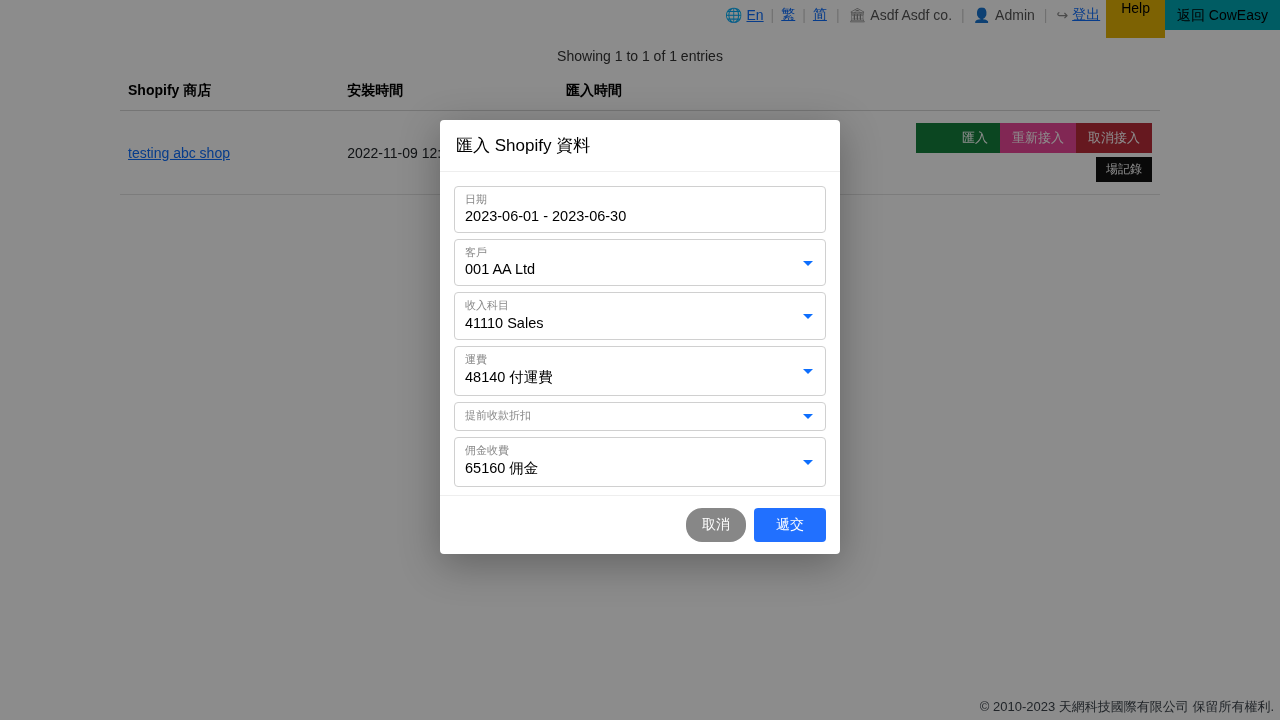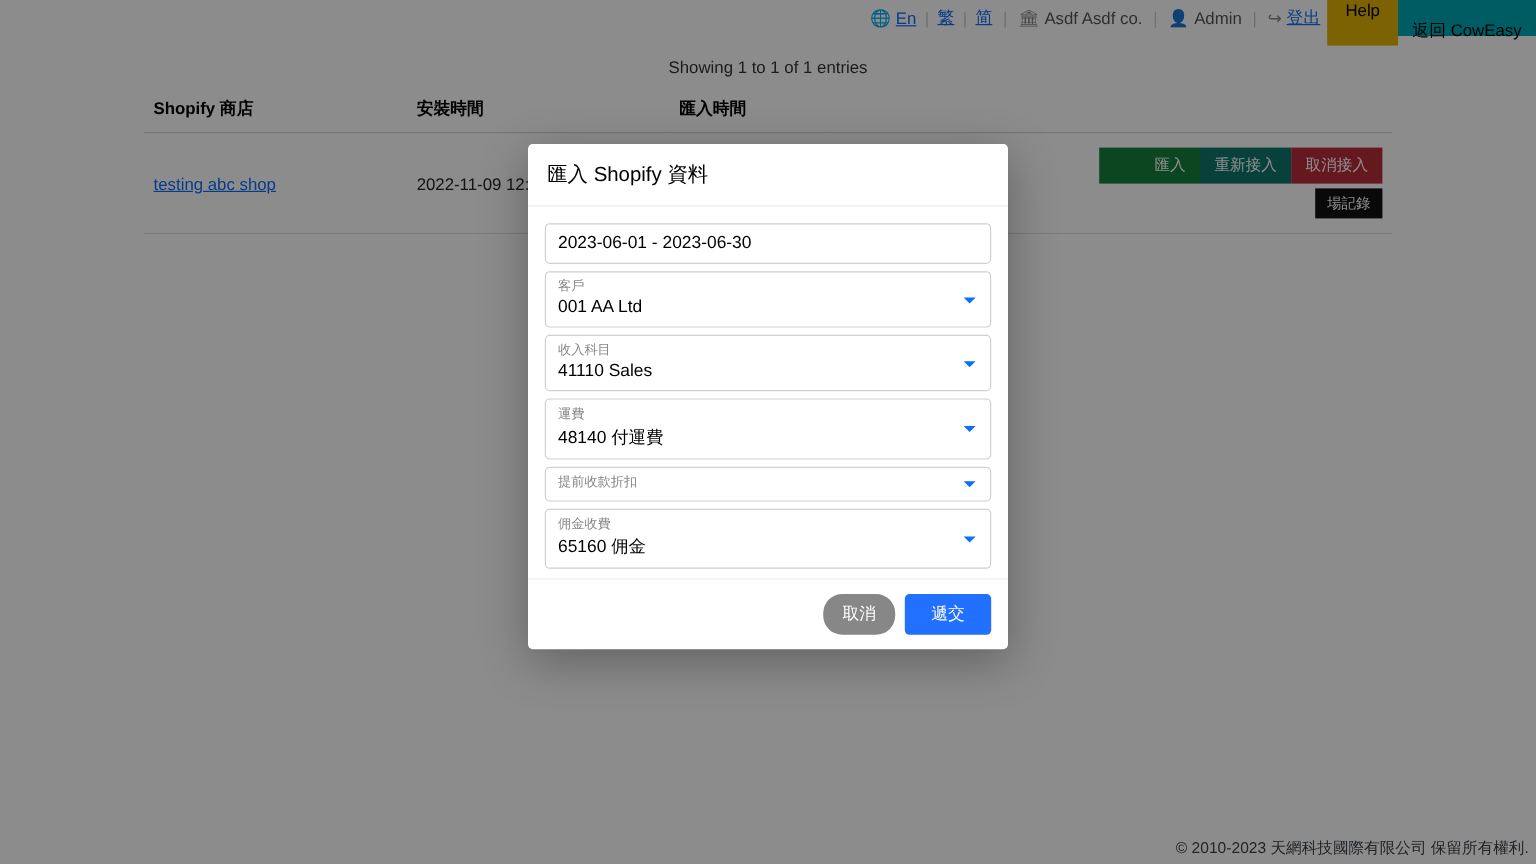--- a/index.html
+++ b/index.html
@@ -42,37 +42,37 @@
   background: #e3b307;
   color: #000;
   padding: 0 15px;
   height: 45px;
   line-height: 30px;
   cursor: pointer;
 }
 .btn-back {
   background: #00a8b5;
   color: #000;
-  padding: 10px 12px;
+  padding: 0 12px;
   height: 30px;
   line-height: 30px;
   cursor: pointer;
 }
 
 
 .table-wrap { position: absolute; top: 48px; left: 120px; right: 120px; }
 .table-caption { text-align: center; color: #333; margin-bottom: 8px; font-size: 14px; }
 table { width: 100%; border-collapse: collapse; }
 th { text-align: left; font-weight: 600; color: #000; padding: 10px 8px; border-bottom: 1px solid #d6d6d6; font-size:14px;}
 td { padding: 12px 8px; border-bottom: 1px solid #e2e2e2; vertical-align: middle; font-size:14px;}
 .shop-link { color: #0d6efd; text-decoration: underline; cursor: pointer; }
 .row-actions { text-align: right; white-space: nowrap;}
 .btn-sm { border: none; color: #fff; padding: 6px 12px; font-size: 13px; cursor: pointer; }
 .b-blue  { background:#15803d;padding-left:46px;}
-.b-green { background:#0f766e;}
+.b-green { background:#ec4899;}
 .b-red   { background:#ba2d3a;}
 .btn-log { margin-top:4px; background:#111; color:#fff; padding:4px 10px; font-size:12px; display:inline-block;}
 
 
 .overlay {
   position: absolute; inset:0;
   background: rgba(0,0,0,0.45);
 }
 .modal {
   position: absolute;
@@ -169,20 +169,21 @@
       </tr>
     </tbody>
   </table>
 </div>
 
 <div class="overlay"></div>
 <div class="modal">
   <div class="modal-header">匯入 Shopify 資料</div>
   <div class="modal-body">
     <div class="field">
+      <div class="flabel">日期</div>
       <div class="fvalue">2023-06-01 - 2023-06-30</div>
     </div>
     <div class="field select">
       <div class="flabel">客戶</div>
       <div class="fvalue">001 AA Ltd</div>
     </div>
     <div class="field select">
       <div class="flabel">收入科目</div>
       <div class="fvalue">41110 Sales</div>
     </div>

